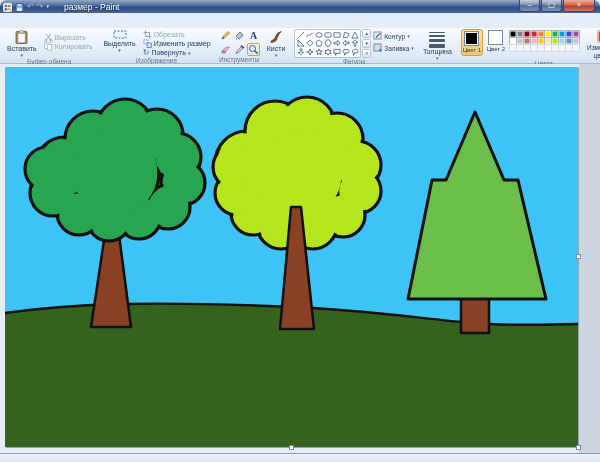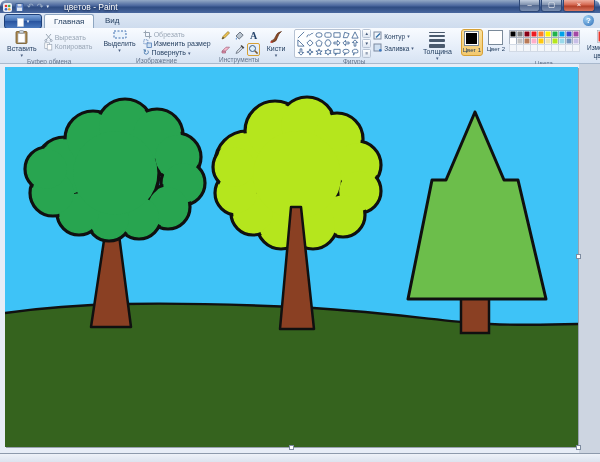--- a/index.html
+++ b/index.html
@@ -95,41 +95,28 @@
             <rect x="0.5" y="0.5" width="8" height="8" rx="1" fill="#5b7fc4" stroke="#31507f" stroke-width="0.6"></rect>
             <rect x="2" y="4.5" width="5" height="3.5" fill="#dfe7f2"></rect>
             <rect x="2.5" y="1" width="4" height="2.5" fill="#cfd8e6"></rect>
           </svg></span>
       <span class="glyph" style="color:#9fb2ca">↶</span>
       <span class="glyph" style="color:#9fb2ca">↷</span>
       <span>
           <span style="font-size:5px;color:#eaf1fa;line-height:5px;display:block">▾</span>
         </span>
     </div>
-    <div class="wtitle">цветов - Paint</div>
+    <div class="wtitle">размер - Paint</div>
     <div class="winbtns">
       <div class="winbtn">–</div>
       <div class="winbtn">▢</div>
       <div class="winbtn close">×</div>
     </div>
   </div>
 
-  <div class="tabrow">
-    <div class="paintmenu">
-      <span><svg width="7" height="9">
-            <rect x="0.5" y="0.5" width="6" height="8" fill="#fff" stroke="#c8d2de" stroke-width="0.6"></rect>
-          </svg></span>
-      <span>
-          <span style="font-size:5px;color:#eaf1fa;line-height:5px;display:block">▾</span>
-        </span>
-    </div>
-    <div class="tab active">Главная</div>
-    <div class="tab view">Вид</div>
-    <div class="helpbtn">?</div>
-  </div>
 
   <div class="ribbon">
 
     <div class="group">
       <div class="gcontent">
         <div class="bigbtn">
           <span><svg width="13" height="14" viewBox="0 0 13 14">
                 <rect x="1" y="1.5" width="11" height="12" rx="1" fill="#b08d55" stroke="#6e5526" stroke-width="0.8"></rect>
                 <rect x="3" y="3.5" width="7" height="9" fill="#fff" stroke="#9aa4ae" stroke-width="0.5"></rect>
                 <rect x="4.5" y="0.5" width="4" height="2.6" rx="0.8" fill="#cfd6dd" stroke="#7d8894" stroke-width="0.6"></rect>

